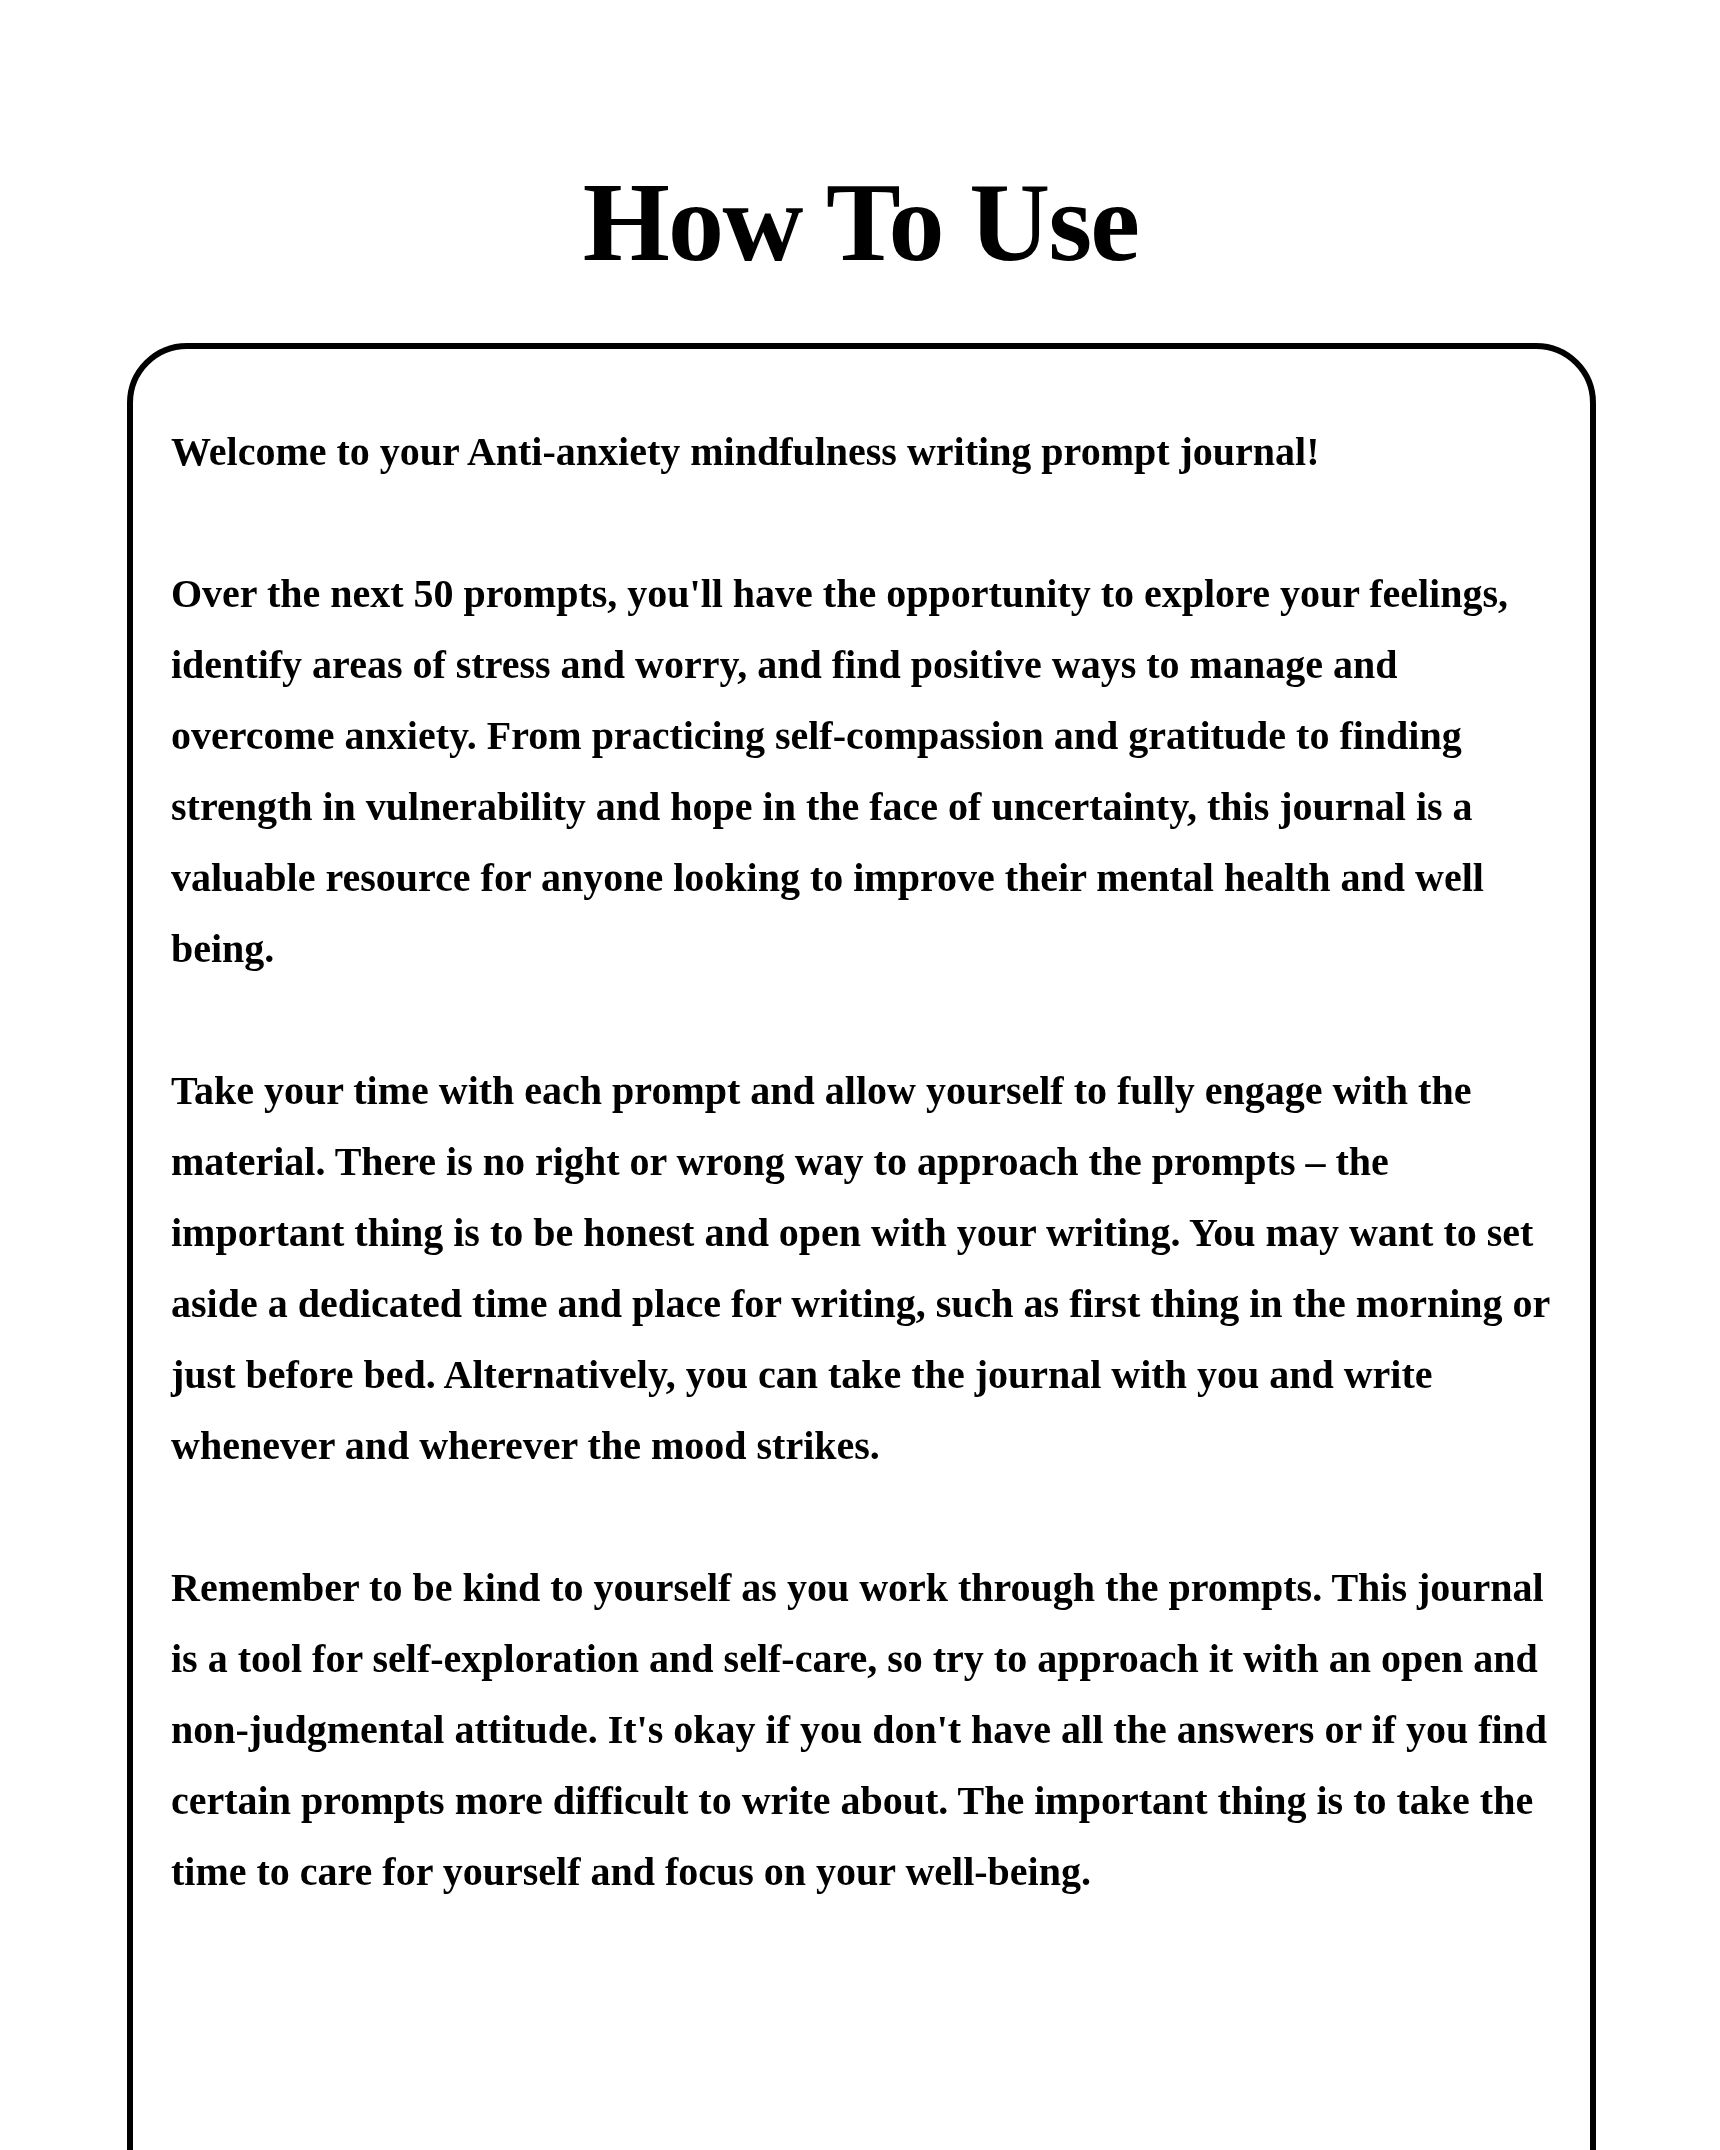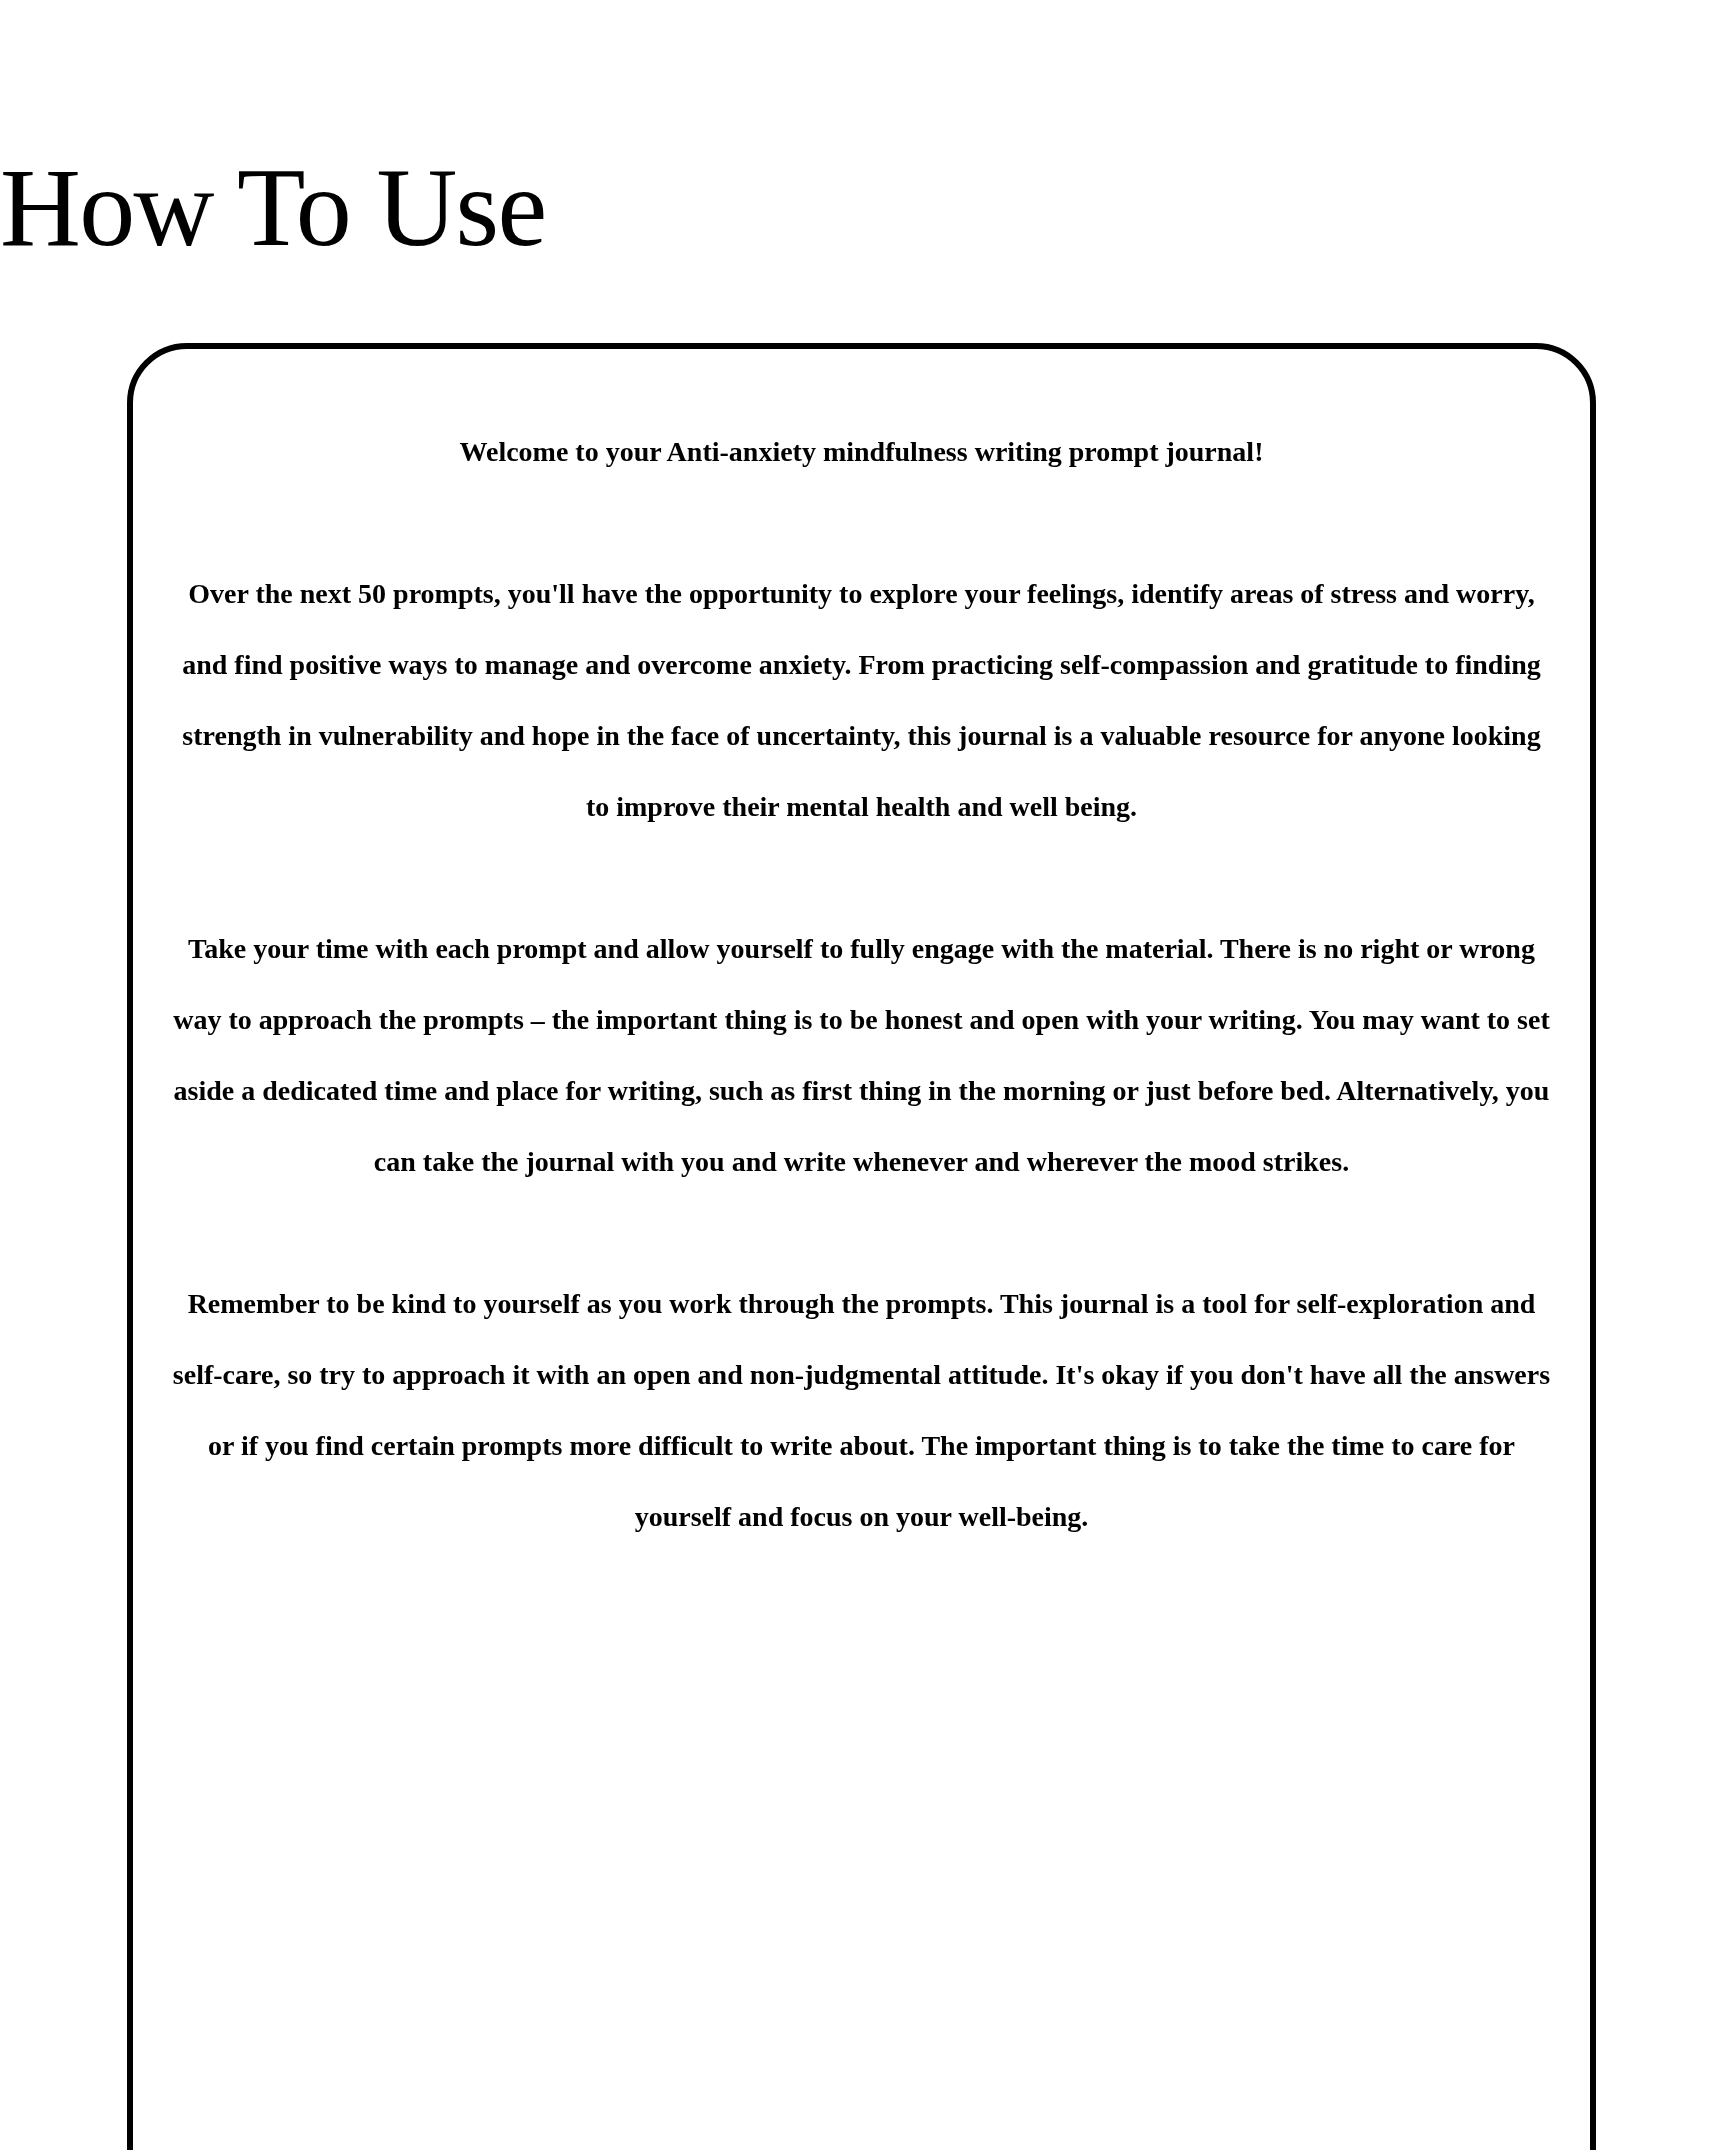--- a/index.html
+++ b/index.html
@@ -15,48 +15,48 @@
     font-family: "Liberation Serif", "DejaVu Serif", serif;
     color: #000000;
   }
   .page {
     position: absolute;
     inset: 0;
   }
   .page-title {
     position: absolute;
     left: 0;
-    top: 151px;
+    top: 166px;
     width: 1721px;
-    text-align: left;
-    font-weight: normal;
+    text-align: center;
+    font-weight: bold;
     font-size: 112px;
     line-height: 112px;
     letter-spacing: -1.7px;
     white-space: nowrap;
   }
   .content-box {
     position: absolute;
     left: 127px;
     top: 343px;
     width: 1469px;
     height: 2087px;
     box-sizing: border-box;
     border: 6px solid #000000;
     border-radius: 60px;
     padding: 67px 38px 0 38px;
     overflow: hidden;
     background: #ffffff;
   }
   .content-box p {
     margin: 0 0 71px 0;
-    font-size: 28px;
+    font-size: 40px;
     line-height: 71px;
     font-weight: bold;
-    text-align: center;
+    text-align: left;
     white-space: pre-line;
   }
 </style>
 </head>
 <body>
 
 <div class="page">
 
   <div class="page-title">How To Use</div>
 

